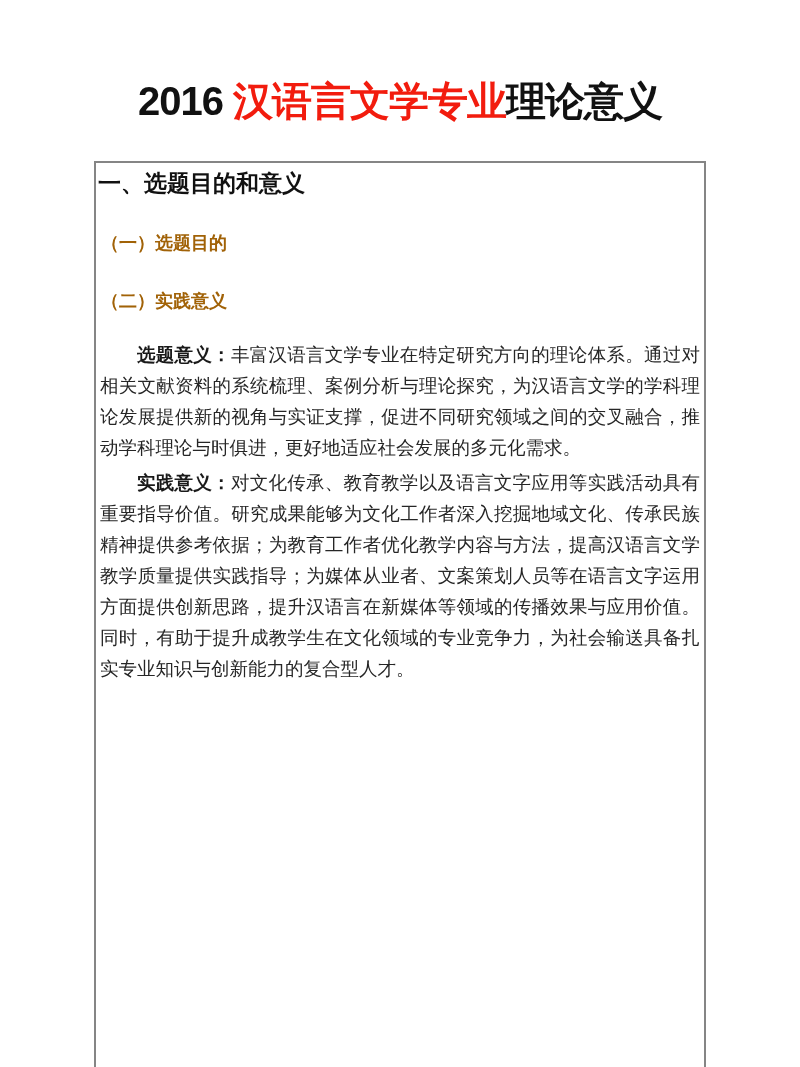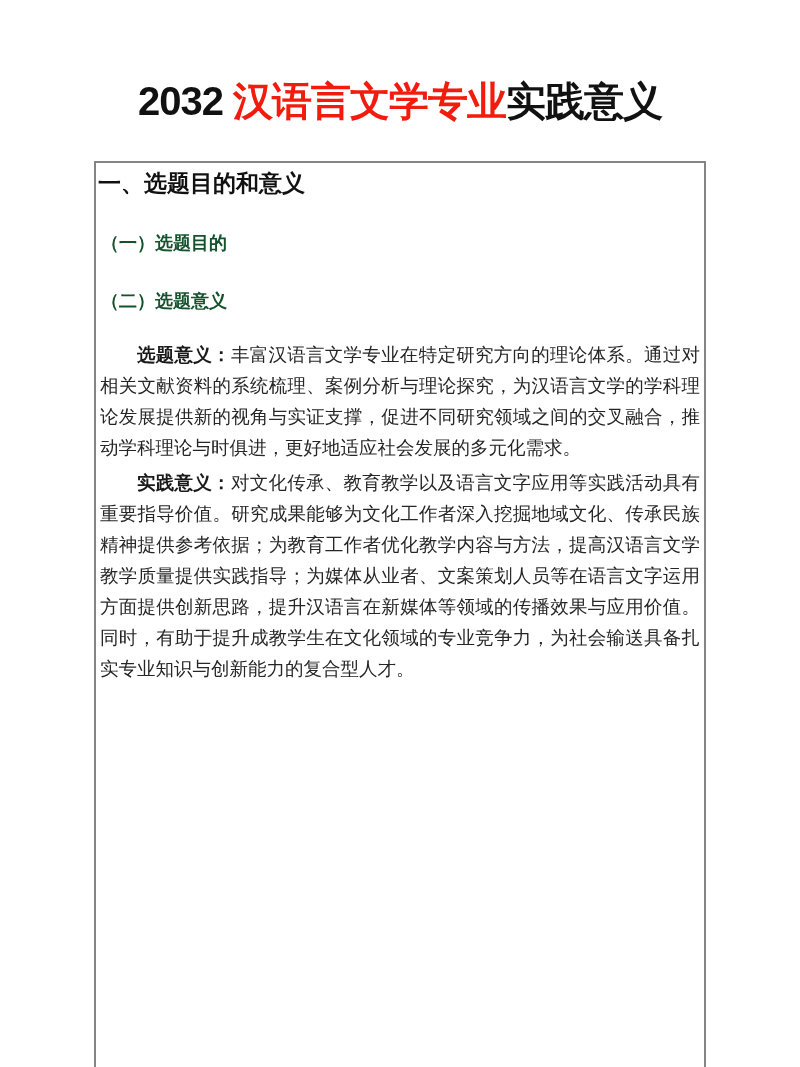--- a/index.html
+++ b/index.html
@@ -48,21 +48,21 @@
     font-size: 23px;
     line-height: 1.1;
     color: #111111;
   }
   .sub-heading {
     margin: 37px 0 0 3px;
     font-family: "Liberation Serif", serif;
     font-weight: bold;
     font-size: 18px;
     line-height: 1.15;
-    color: #14532d;
+    color: #a16207;
   }
   .body-para {
     margin: 28px 1px 0 2px;
     font-size: 18.5px;
     line-height: 31px;
     text-align: justify;
     text-indent: 2em;
     color: #262626;
   }
   .body-para.follow {
@@ -72,31 +72,31 @@
     font-weight: bold;
     color: #1a1a1a;
   }
 </style>
 </head>
 <body>
 
 <div class="page">
 
   <h1 class="doc-title">
-    <span>2032 </span><span class="red" style="color: rgb(242, 28, 14);">汉语言文学专业</span><span>实践意义</span>
+    <span>2016 </span><span class="red" style="color: rgb(242, 28, 14);">汉语言文学专业</span><span>理论意义</span>
   </h1>
 
   <div class="content-box" style="border-color: rgb(133, 133, 133);">
 
     <h2 class="section-heading">一、选题目的和意义</h2>
 
     <h3 class="sub-heading">（一）选题目的</h3>
 
 
-    <h3 class="sub-heading">（二）选题意义</h3>
+    <h3 class="sub-heading">（二）实践意义</h3>
 
     <p class="body-para"><span class="lead">选题意义：</span><span>丰富汉语言文学专业在特定研究方向的理论体系。通过对相关文献资料的系统梳理、案例分析与理论探究，为汉语言文学的学科理论发展提供新的视角与实证支撑，促进不同研究领域之间的交叉融合，推动学科理论与时俱进，更好地适应社会发展的多元化需求。</span></p>
 
     <p class="body-para follow"><span class="lead">实践意义：</span><span>对文化传承、教育教学以及语言文字应用等实践活动具有重要指导价值。研究成果能够为文化工作者深入挖掘地域文化、传承民族精神提供参考依据；为教育工作者优化教学内容与方法，提高汉语言文学教学质量提供实践指导；为媒体从业者、文案策划人员等在语言文字运用方面提供创新思路，提升汉语言在新媒体等领域的传播效果与应用价值。同时，有助于提升成教学生在文化领域的专业竞争力，为社会输送具备扎实专业知识与创新能力的复合型人才。</span></p>
 
   </div>
 
 </div>
 
 </body></html>

